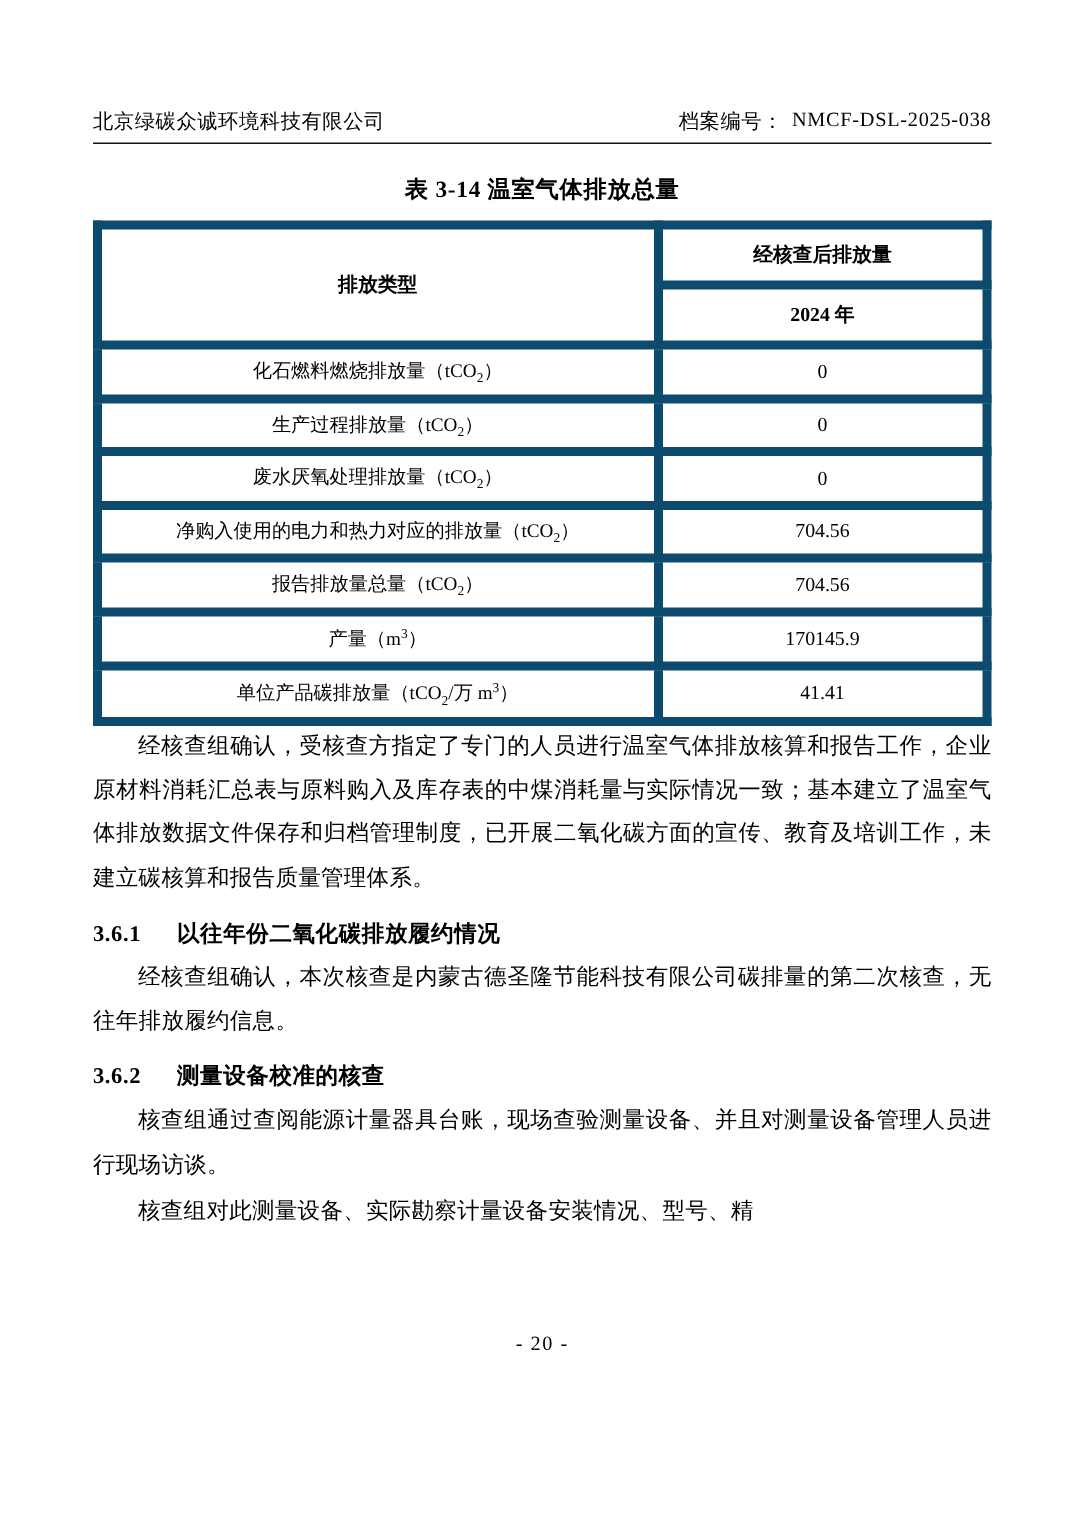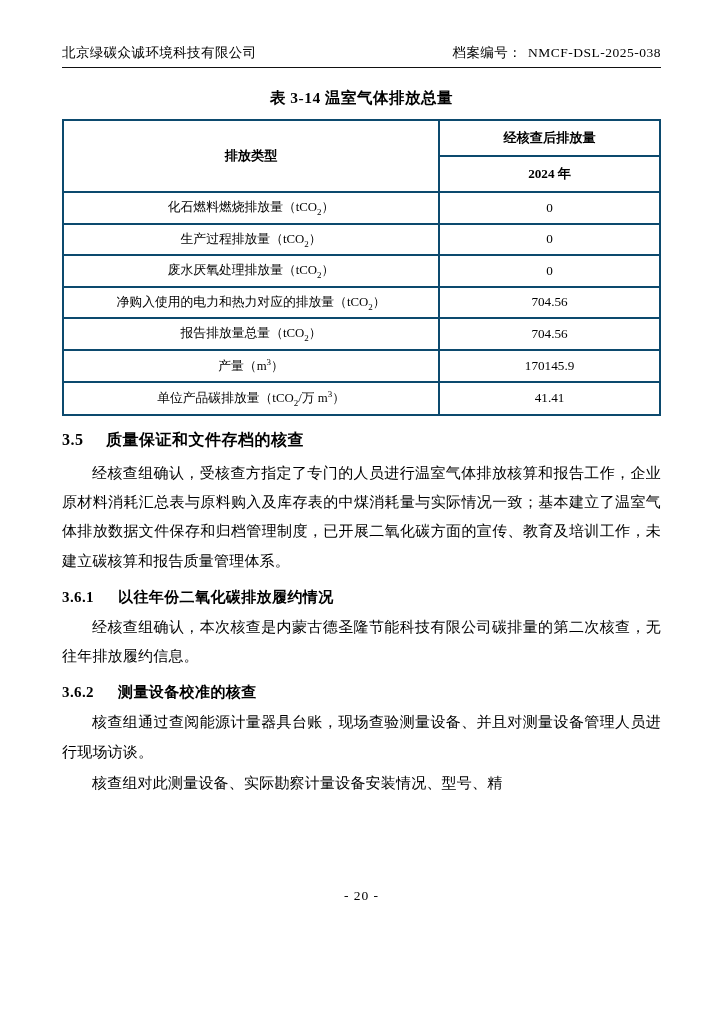--- a/index.html
+++ b/index.html
@@ -29,22 +29,23 @@
     align-items: flex-end;
     font-size: 13.5px;
     letter-spacing: 0.4px;
     padding-bottom: 4px;
   }
   .header .left {
     font-family: "Liberation Serif", "DejaVu Serif", serif;
   }
   .header .right {
     display: flex;
-    align-items: center;
+    align-items: flex-start;
     gap: 6px;
+    margin-top: 28px;
   }
   .header .right .num {
     letter-spacing: 0.5px;
   }
   .header-rule {
     border-bottom: 1.3px solid #111;
     margin-top: 1px;
     margin-bottom: 20px;
   }
   
@@ -55,21 +56,21 @@
     margin-bottom: 10px;
     letter-spacing: 0.5px;
   }
   
   table.ghg {
     border-collapse: collapse;
     width: 100%;
     font-size: 12.8px;
   }
   table.ghg td, table.ghg th {
-    border: 2px solid #0c4a6e;
+    border: 6px solid #0c4a6e;
     text-align: center;
     vertical-align: middle;
     padding: 6px 4px;
     font-weight: normal;
   }
   table.ghg .hdr {
     font-weight: bold;
     font-size: 13.2px;
     height: 22px;
   }
@@ -175,23 +176,20 @@
         <td><span>产量（m</span><sup>3</sup><span>）</span></td>
         <td class="val">170145.9</td>
       </tr>
       <tr>
         <td><span>单位产品碳排放量（tCO</span><sub>2</sub><span>/万 m</span><sup>3</sup><span>）</span></td>
         <td class="val">41.41</td>
       </tr>
     </tbody>
   </table>
 
-  <h2 class="sec">
-    <span class="num">3.5</span><span>质量保证和文件存档的核查</span>
-  </h2>
   <p class="body">经核查组确认，受核查方指定了专门的人员进行温室气体排放核算和报告工作，企业原材料消耗汇总表与原料购入及库存表的中煤消耗量与实际情况一致；基本建立了温室气体排放数据文件保存和归档管理制度，已开展二氧化碳方面的宣传、教育及培训工作，未建立碳核算和报告质量管理体系。</p>
 
 
   <h3 class="sub">
     <span class="num">3.6.1</span><span>以往年份二氧化碳排放履约情况</span>
   </h3>
   <p class="body">经核查组确认，本次核查是内蒙古德圣隆节能科技有限公司碳排量的第二次核查，无往年排放履约信息。</p>
 
   <h3 class="sub">
     <span class="num">3.6.2</span><span>测量设备校准的核查</span>

